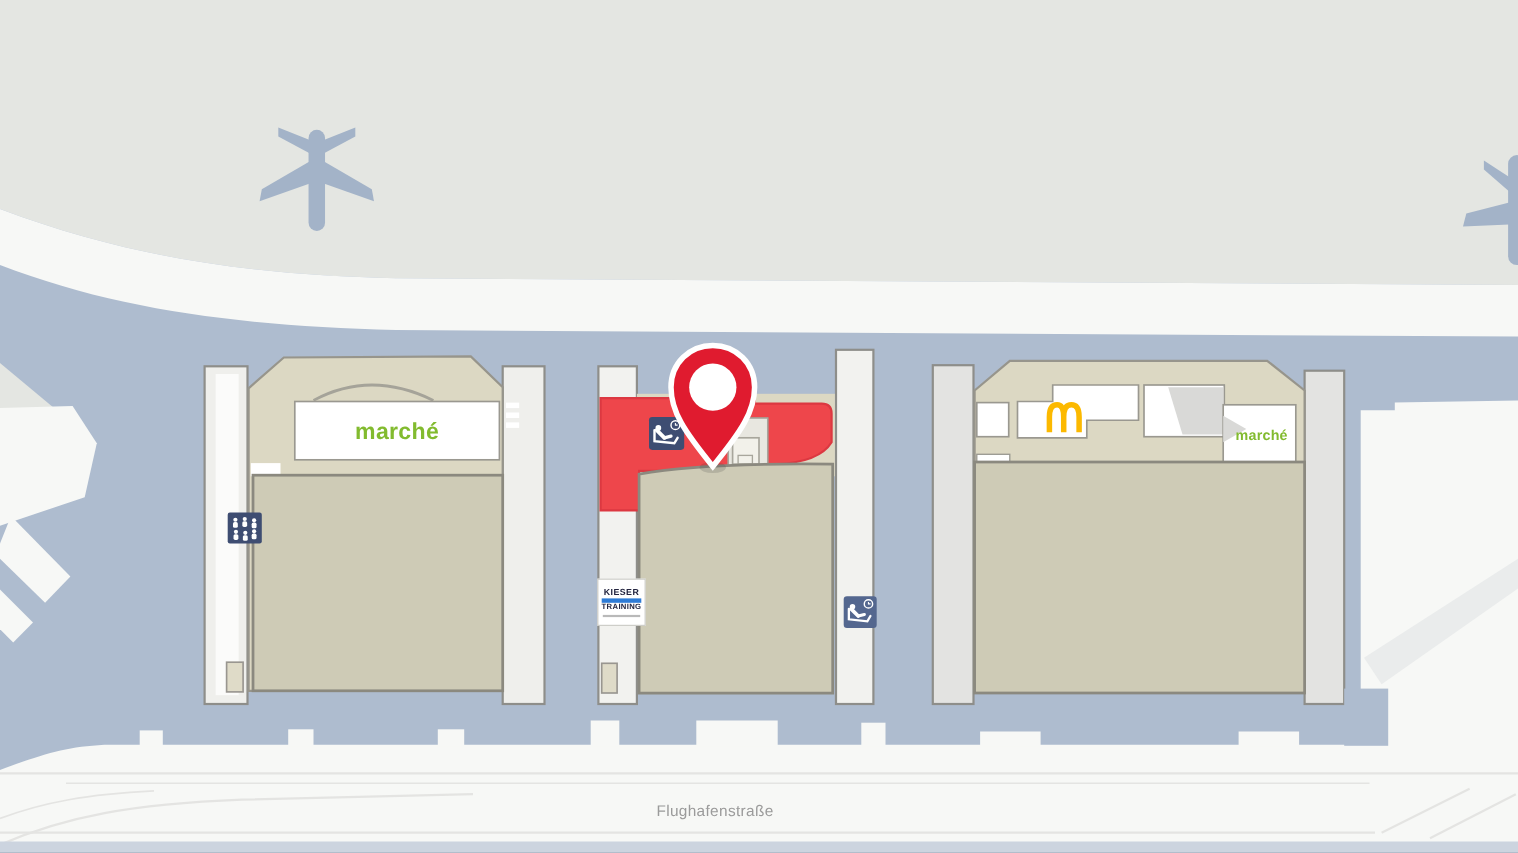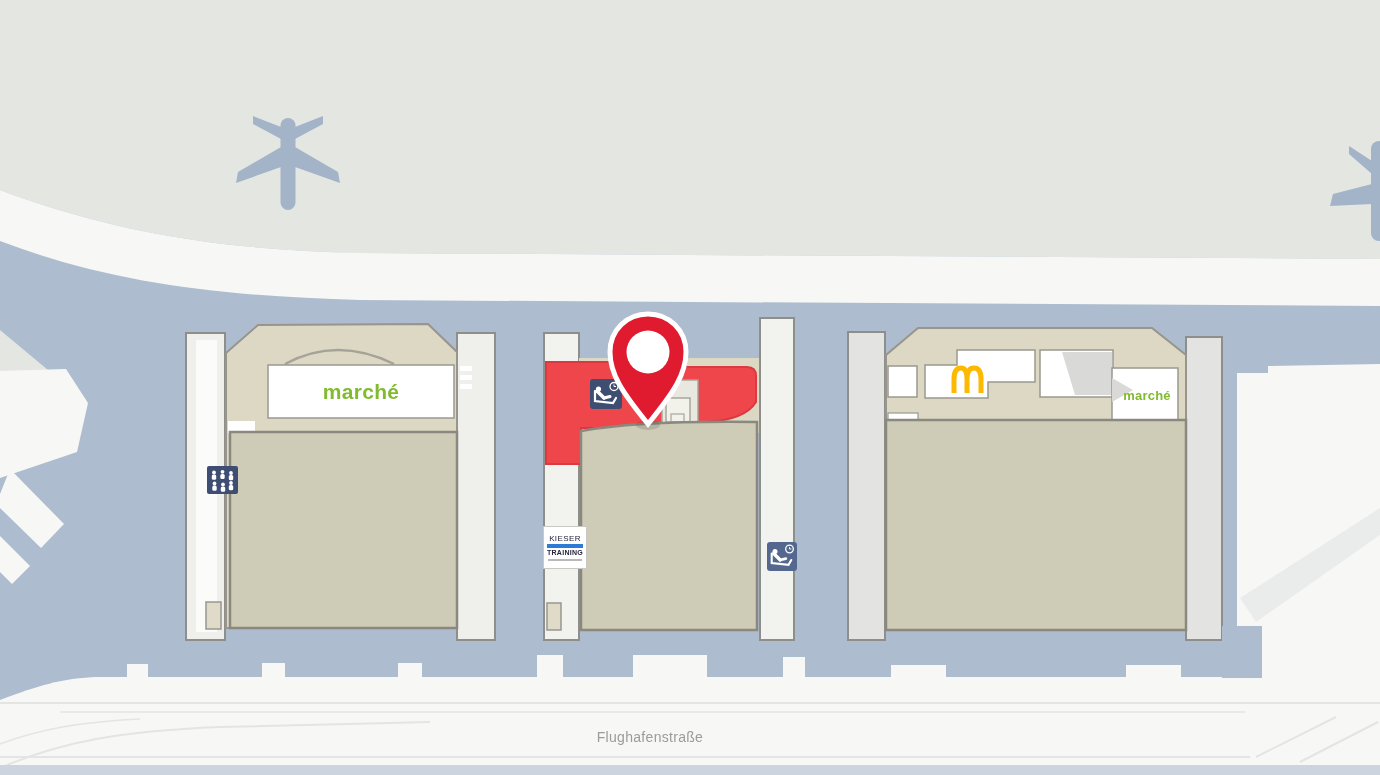--- a/index.html
+++ b/index.html
@@ -11,21 +11,21 @@
   svg text{font-family:"Liberation Sans",sans-serif;}
   .street-label{font-size:14px;fill:#9b9b9b;letter-spacing:.3px;}
   .marche-big{font-size:21px;font-weight:bold;letter-spacing:.3px;}
   .marche-small{font-size:13px;font-weight:bold;letter-spacing:.2px;}
   .kieser-box{
     position:absolute;left:543px;top:526px;width:44px;height:43px;
     background:#ffffff;border:1px solid #c9c9c4;box-sizing:border-box;
     display:flex;flex-direction:column;align-items:center;justify-content:center;
     text-align:center;line-height:1;
   }
-  .kieser-l1{font-size:8px;font-weight:normal;color:#23243f;letter-spacing:.4px;text-align:right;}
+  .kieser-l1{font-size:8px;font-weight:bold;color:#23243f;letter-spacing:.4px;text-align:right;}
   .kieser-bar{width:36px;height:4px;background:#2e7bd6;margin:1px 0;}
   .kieser-l2{font-size:7px;font-weight:bold;color:#23243f;letter-spacing:.3px;}
   .kieser-tagline{width:34px;height:2px;background:#b9b9b9;margin-top:3px;}
 </style>
 </head>
 <body>
 
 <div class="map-root">
 <svg width="1380" height="775" viewBox="0 0 1380 775">
 

